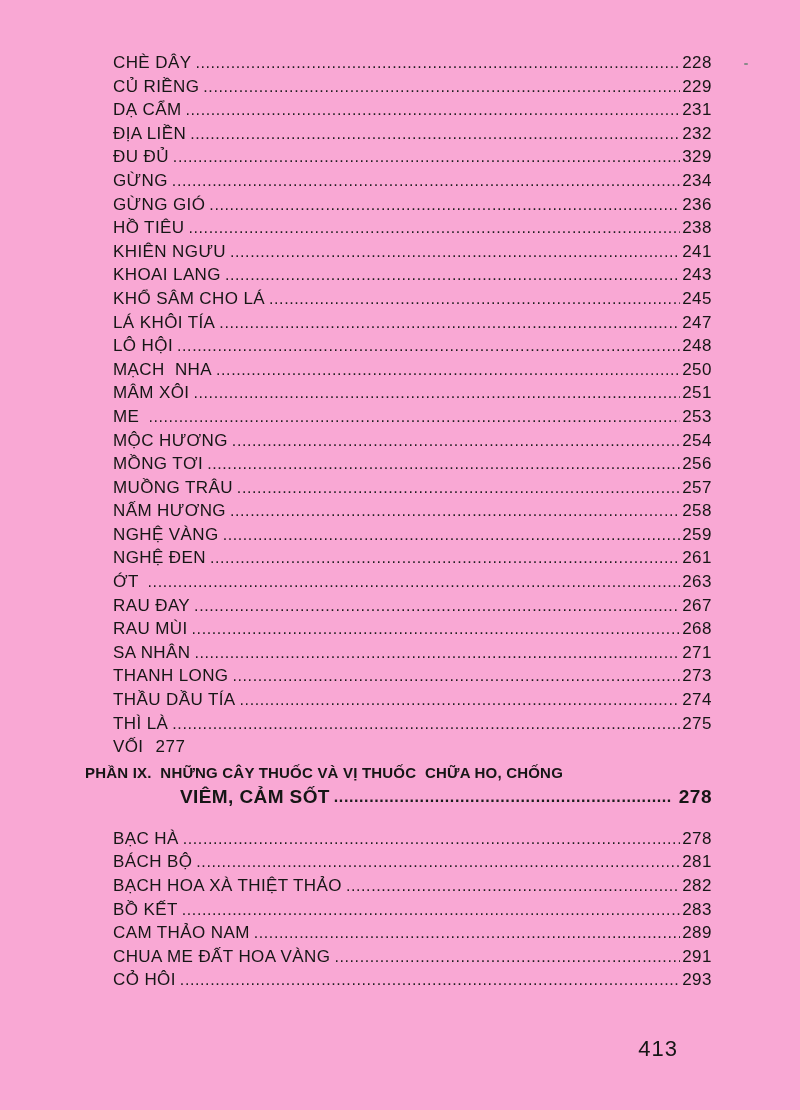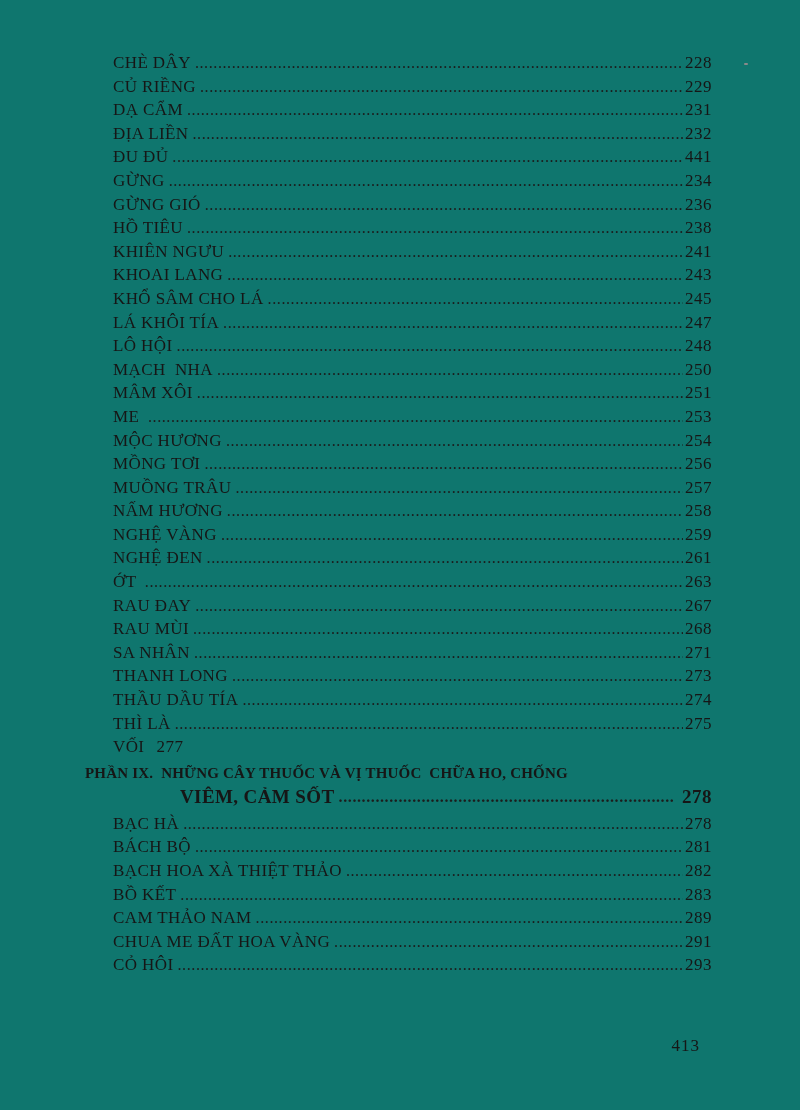--- a/index.html
+++ b/index.html
@@ -1,20 +1,20 @@
 <!DOCTYPE html>
 <html><head>
 <meta charset="utf-8">
 <style>
   html,body{margin:0;padding:0;background:#ffffff;}
   .page{
     position:relative;
     width:800px;height:1110px;
-    background:#0f766e;
-    font-family:Liberation Serif, serif;
+    background:#f9a8d4;
+    font-family:Liberation Sans, sans-serif;
     color:#161616;
     overflow:hidden;
   }
   .toc{position:absolute;left:113px;top:51px;width:599px;}
   .row{
     display:flex;align-items:baseline;
     height:23.6px;line-height:23.6px;
     font-size:17px;
   }
   .label{white-space:pre;letter-spacing:0.4px;}
@@ -33,28 +33,28 @@
     font-size:15px;line-height:24px;
     margin-left:-28px;white-space:pre;letter-spacing:0.2px;
   }
   .h-line2-row{
     display:flex;align-items:flex-end;
     margin-left:67px;font-size:19px;line-height:24px;
   }
   .h-line2-row .label{letter-spacing:0.4px;}
   .h-line2-row .leader{font-weight:bold;}
   .hnum{padding-left:6px;}
-  #toc-part2{margin-top:3px;}
+  #toc-part2{margin-top:18px;}
   .artifact{
     position:absolute;left:744px;top:63px;
     width:4px;height:2px;background:#8a8a8a;border-radius:1px;
   }
   .folio{
-    position:absolute;top:1036px;right:100px;
-    font-size:17px;letter-spacing:1px;
+    position:absolute;top:1036px;right:122px;
+    font-size:22px;letter-spacing:1px;
   }
 </style>
 </head>
 <body>
 
 <div class="page">
   <div class="toc">
 
     <div id="toc-part1">
   <div class="row">
@@ -77,21 +77,21 @@
 
   <div class="row">
     <span class="label">ĐỊA LIỀN</span>
     <span class="leader"></span>
     <span class="num">232</span>
   </div>
 
   <div class="row">
     <span class="label">ĐU ĐỦ</span>
     <span class="leader"></span>
-    <span class="num">441</span>
+    <span class="num">329</span>
   </div>
 
   <div class="row">
     <span class="label">GỪNG</span>
     <span class="leader"></span>
     <span class="num">234</span>
   </div>
 
   <div class="row">
     <span class="label">GỪNG GIÓ</span>

